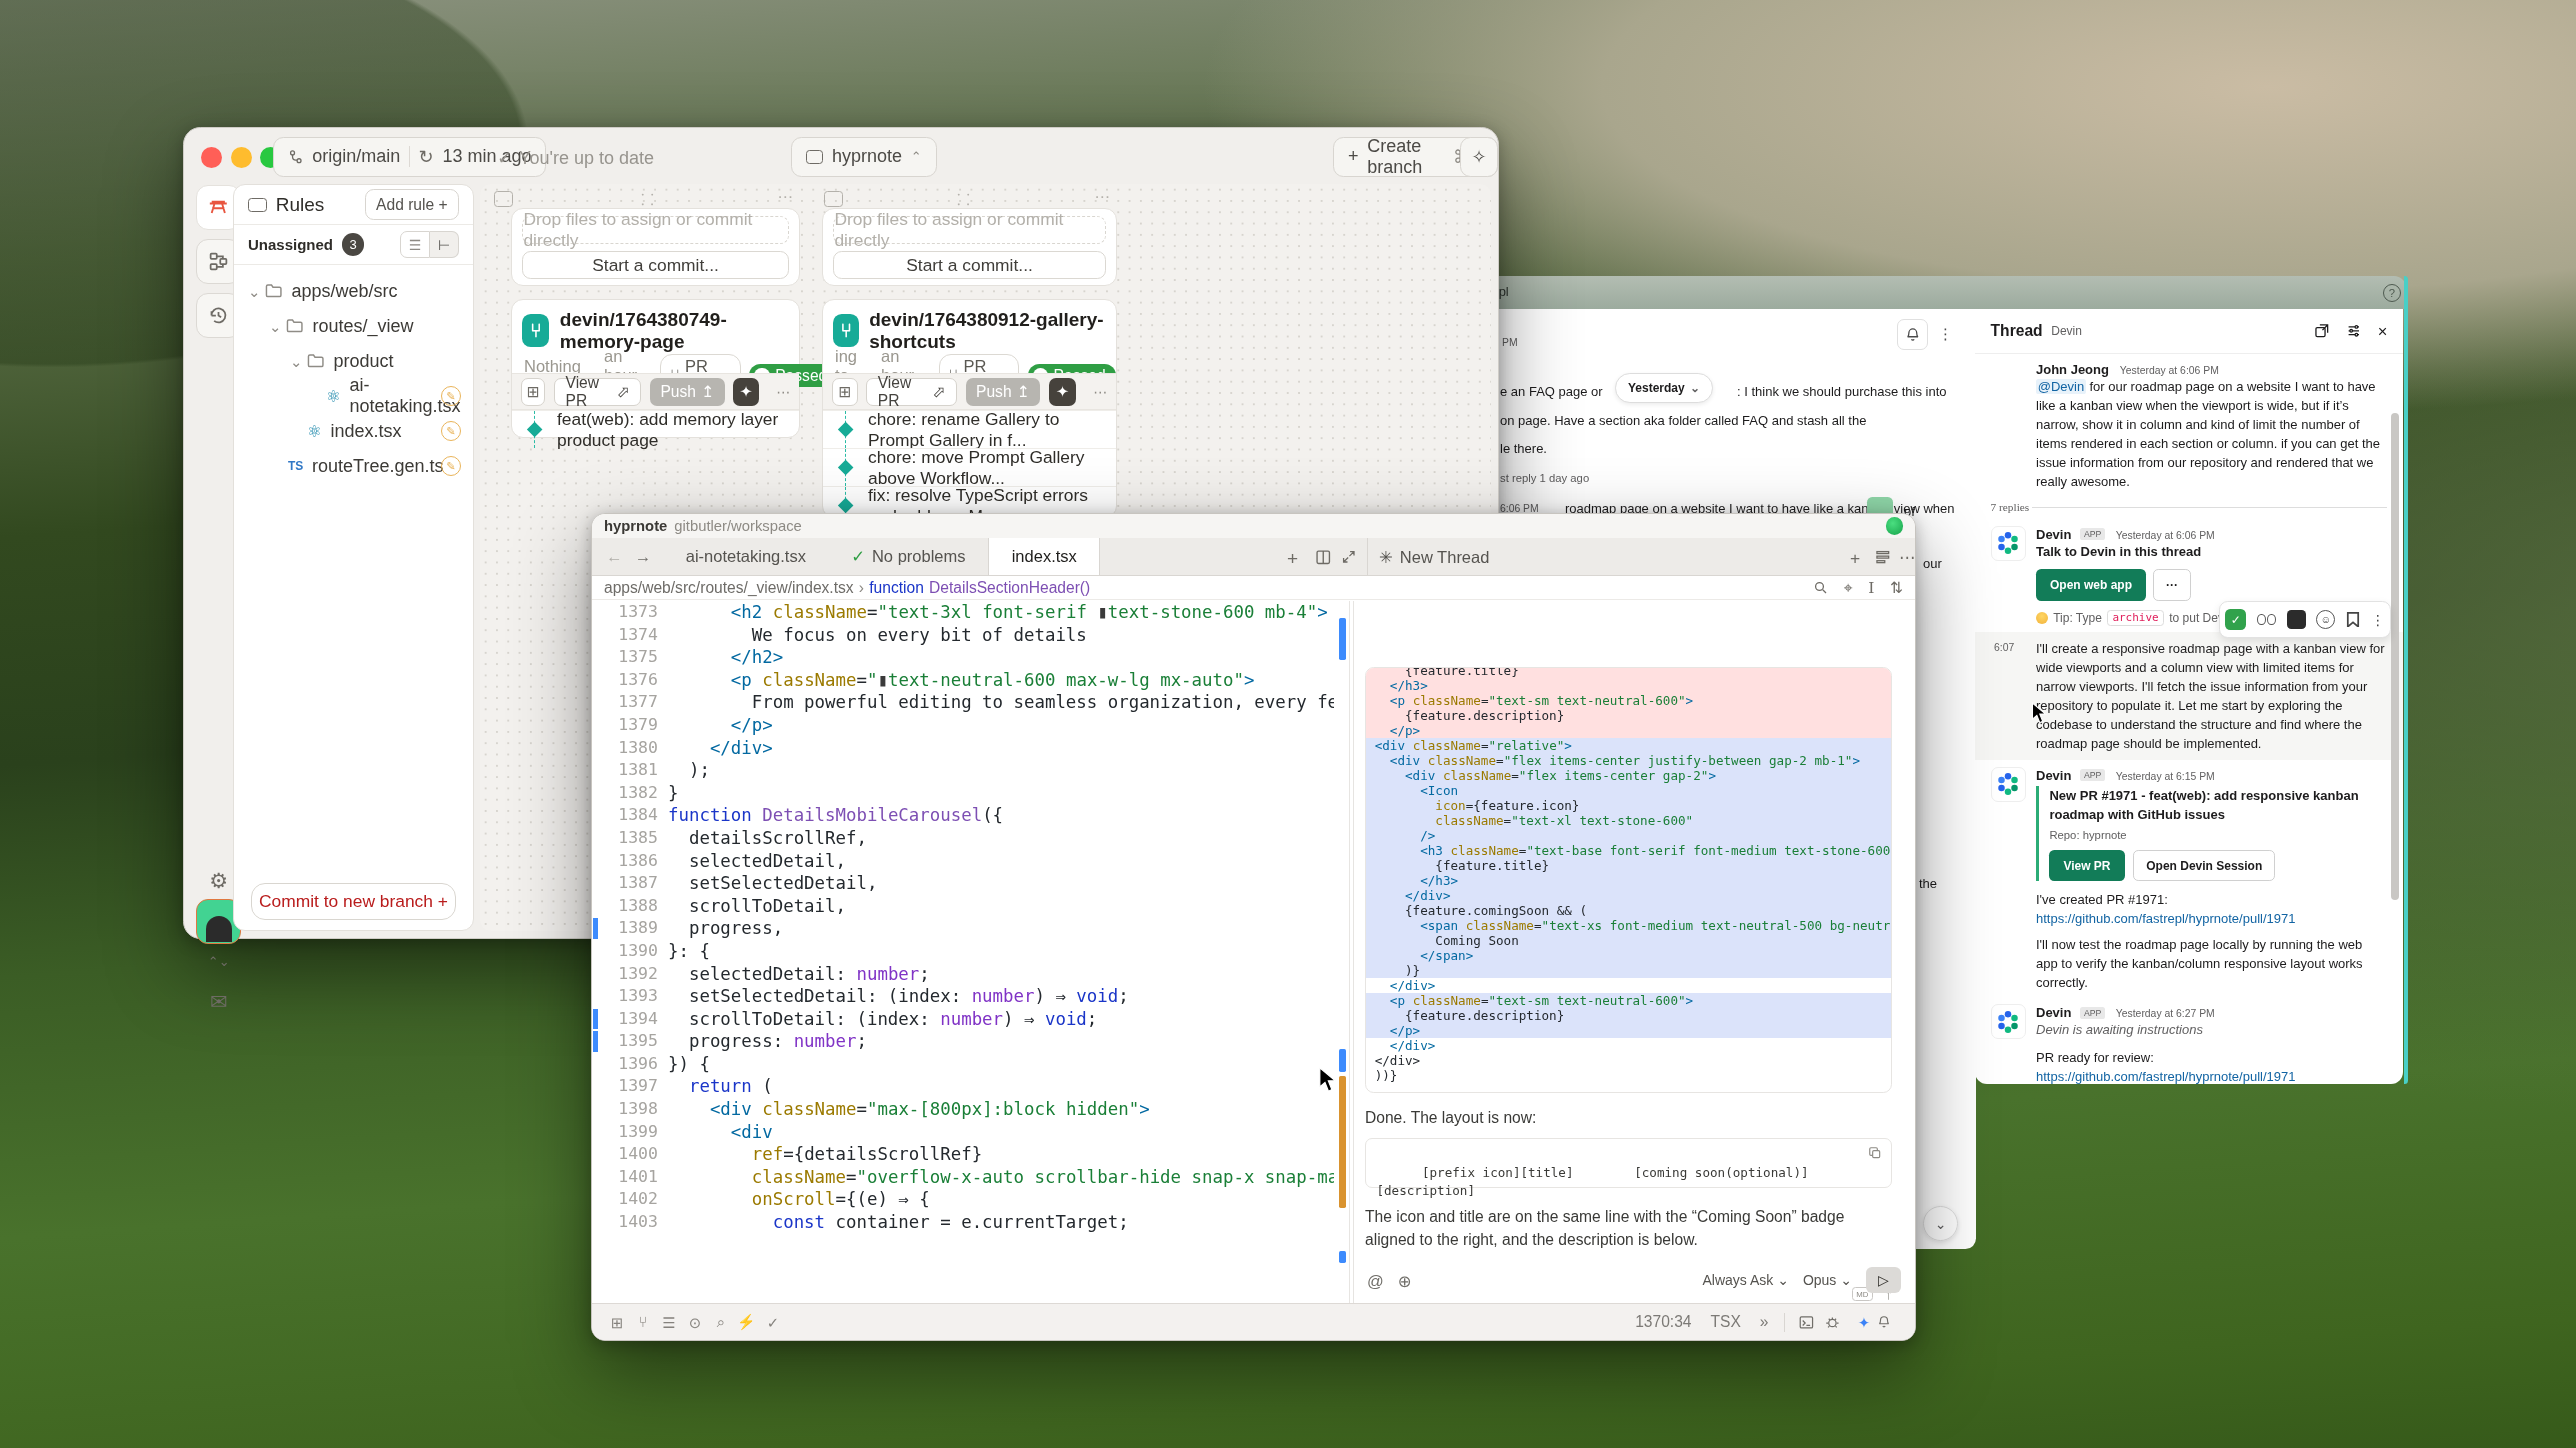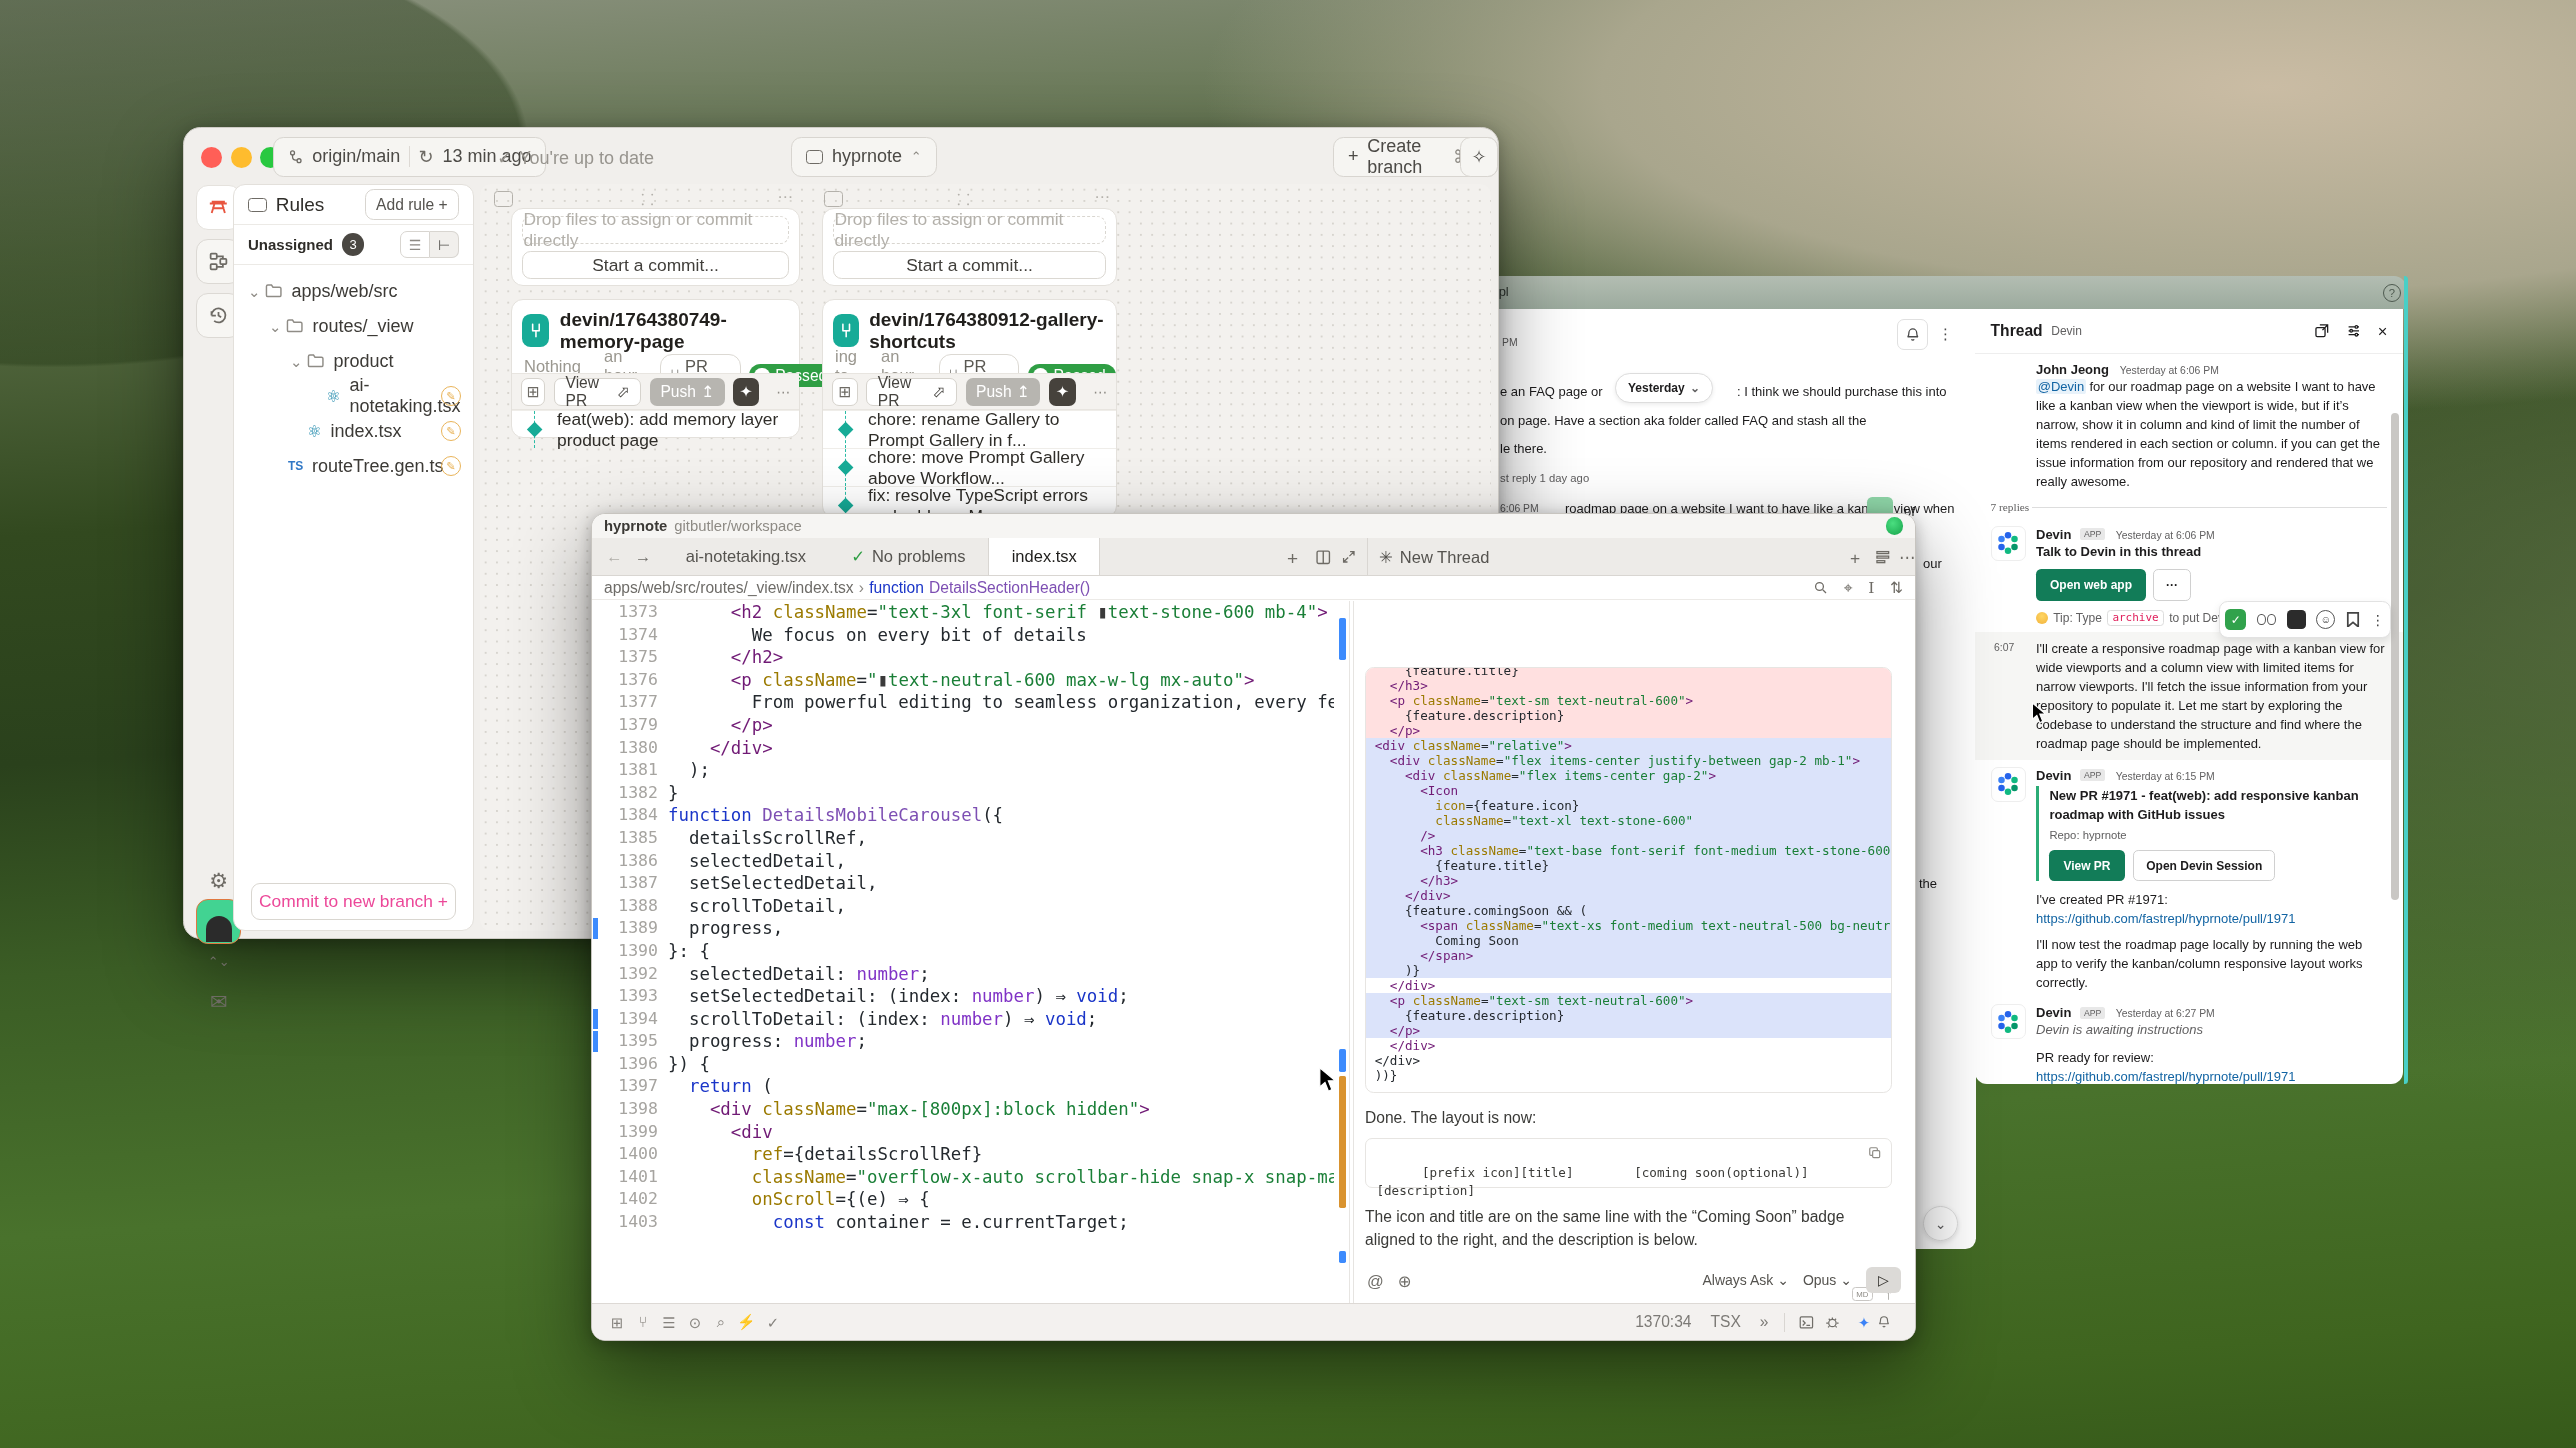--- a/index.html
+++ b/index.html
@@ -44,35 +44,35 @@
   .abtn { height:28px; border-radius:7px; font-size:15.6px; display:flex; align-items:center; gap:5.2px; padding:0 10.4px; }
   .abtn.line { border:0.9px solid #d6d3cd; background:#fff; color:#45433f; }
   .abtn.gray { background:#b7b5b0; color:#fff; }
   .abtn.dark { background:#46423c; color:#fff; width:31px; justify-content:center; padding:0; }
   .abtn.icon { border:0.9px solid #d6d3cd; background:#fff; color:#6e6b65; width:29.5px; justify-content:center; padding:0; }
   .commits { position:absolute; left:0; right:0; }
   .commit-row { position:relative; height:38px; display:flex; align-items:center; padding-left:45px; font-size:17.4px; color:#2f2d29; border-top:0.9px solid #efede9; }
   .commit-row::before { content:""; position:absolute; left:22px; top:0; bottom:0; border-left:1.7px dashed #2bbba5; }
   .c-diamond { position:absolute; left:16.5px; width:11.3px; height:11.3px; background:#17ab97; transform:rotate(45deg); }
   .lane-head { position:absolute; top:3.5px; left:0; right:0; height:22.6px; color:#b4b1ab; font-size:15.6px; }
-  .commit-bottom-btn { position:absolute; left:17.4px; right:17.4px; height:37px; border:0.9px solid #d9d6d0; border-radius:9px; background:#fff; color:#ec4899; font-size:17.4px; display:flex; align-items:center; justify-content:center; }
+  .commit-bottom-btn { position:absolute; left:17.4px; right:17.4px; height:37px; border:0.9px solid #d9d6d0; border-radius:14px; background:#fff; color:#b91c1c; font-size:17.4px; display:flex; align-items:center; justify-content:center; }
 
   
   #ed { left:591px; top:513px; width:1325px; height:828px; background:#fff; border:0.9px solid #c7c4bf; border-radius:14px; z-index:40; overflow:hidden; }
   #ed-title { height:24px; background:#f6f5f3; display:flex; align-items:center; padding:0 12px; font-size:14.8px; color:#3b3935; gap:7px; }
   #ed-tabs { height:38px; background:#edebe8; border-bottom:0.9px solid #d9d6d2; display:flex; align-items:stretch; font-size:16.5px; color:#55534f; position:relative; }
   .tab { display:flex; align-items:center; padding:0 22.6px; gap:7px; }
   .tab.active { background:#fff; border-left:0.9px solid #d9d6d2; border-right:0.9px solid #d9d6d2; color:#1f1e1c; }
   #ed-crumb { height:24px; display:flex; align-items:center; padding:0 12px; font-size:15.6px; color:#6e6c68; gap:5.2px; border-bottom:0.9px solid #eceae7; }
   #code-wrap { position:absolute; left:0; top:87px; bottom:37px; width:742px; overflow:hidden; font-family:"DejaVu Sans Mono", monospace; font-size:17.4px; }
   .code-line { position:relative; height:22.6px; line-height:22.6px; white-space:pre; }
   .code-line .num { position:absolute; left:0; width:66px; text-align:right; color:#a6a4a0; font-size:16.5px; }
   .code-line .src { position:absolute; left:76px; white-space:pre; }
   .code-line.chg::before { content:""; position:absolute; left:0.9px; top:0.9px; bottom:0.9px; width:5.2px; background:#3d8bfd; }
-  .tk-pl{color:#24292e;} .tk-tag{color:#701a75;} .tk-attr{color:#9b7a00;} .tk-str{color:#1a7f37;}
+  .tk-pl{color:#24292e;} .tk-tag{color:#0369a1;} .tk-attr{color:#9b7a00;} .tk-str{color:#1a7f37;}
   .tk-kw{color:#1a35c8;} .tk-typ{color:#8033c6;} .tk-err{color:#cf2b2b;} .tk-fn{color:#7d4fb3;} .tk-blk{color:#3a3a3a;}
   #code-sb { position:absolute; left:744px; top:87px; bottom:37px; width:14px; border-right:0.9px solid #e7e5e2; }
   .sbm { position:absolute; left:2.6px; width:7.8px; border-radius:1.7px; }
   #ed-panel { position:absolute; left:761px; top:87px; right:0; bottom:37px; }
   #diff { position:absolute; left:12px; top:66px; width:527px; height:426px; border:0.9px solid #e7e5e2; border-radius:8.7px; overflow:hidden; font-family:"DejaVu Sans Mono", monospace; font-size:12.6px; }
   .dl { height:15px; line-height:15px; white-space:pre; padding-left:8.7px; }
   .bg-rm{background:#ffe0e0;} .bg-add{background:#dbe3fa;} .bg-ctx{background:#fff;}
   #ed-status { position:absolute; left:0; right:0; bottom:0; height:37px; background:#f3f1ef; border-top:0.9px solid #ddd9d5; display:flex; align-items:center; padding:0 12px; color:#7c7a76; font-size:15.6px; }
   .st-ic { width:26px; text-align:center; font-size:14.8px; color:#85827d; }
 

